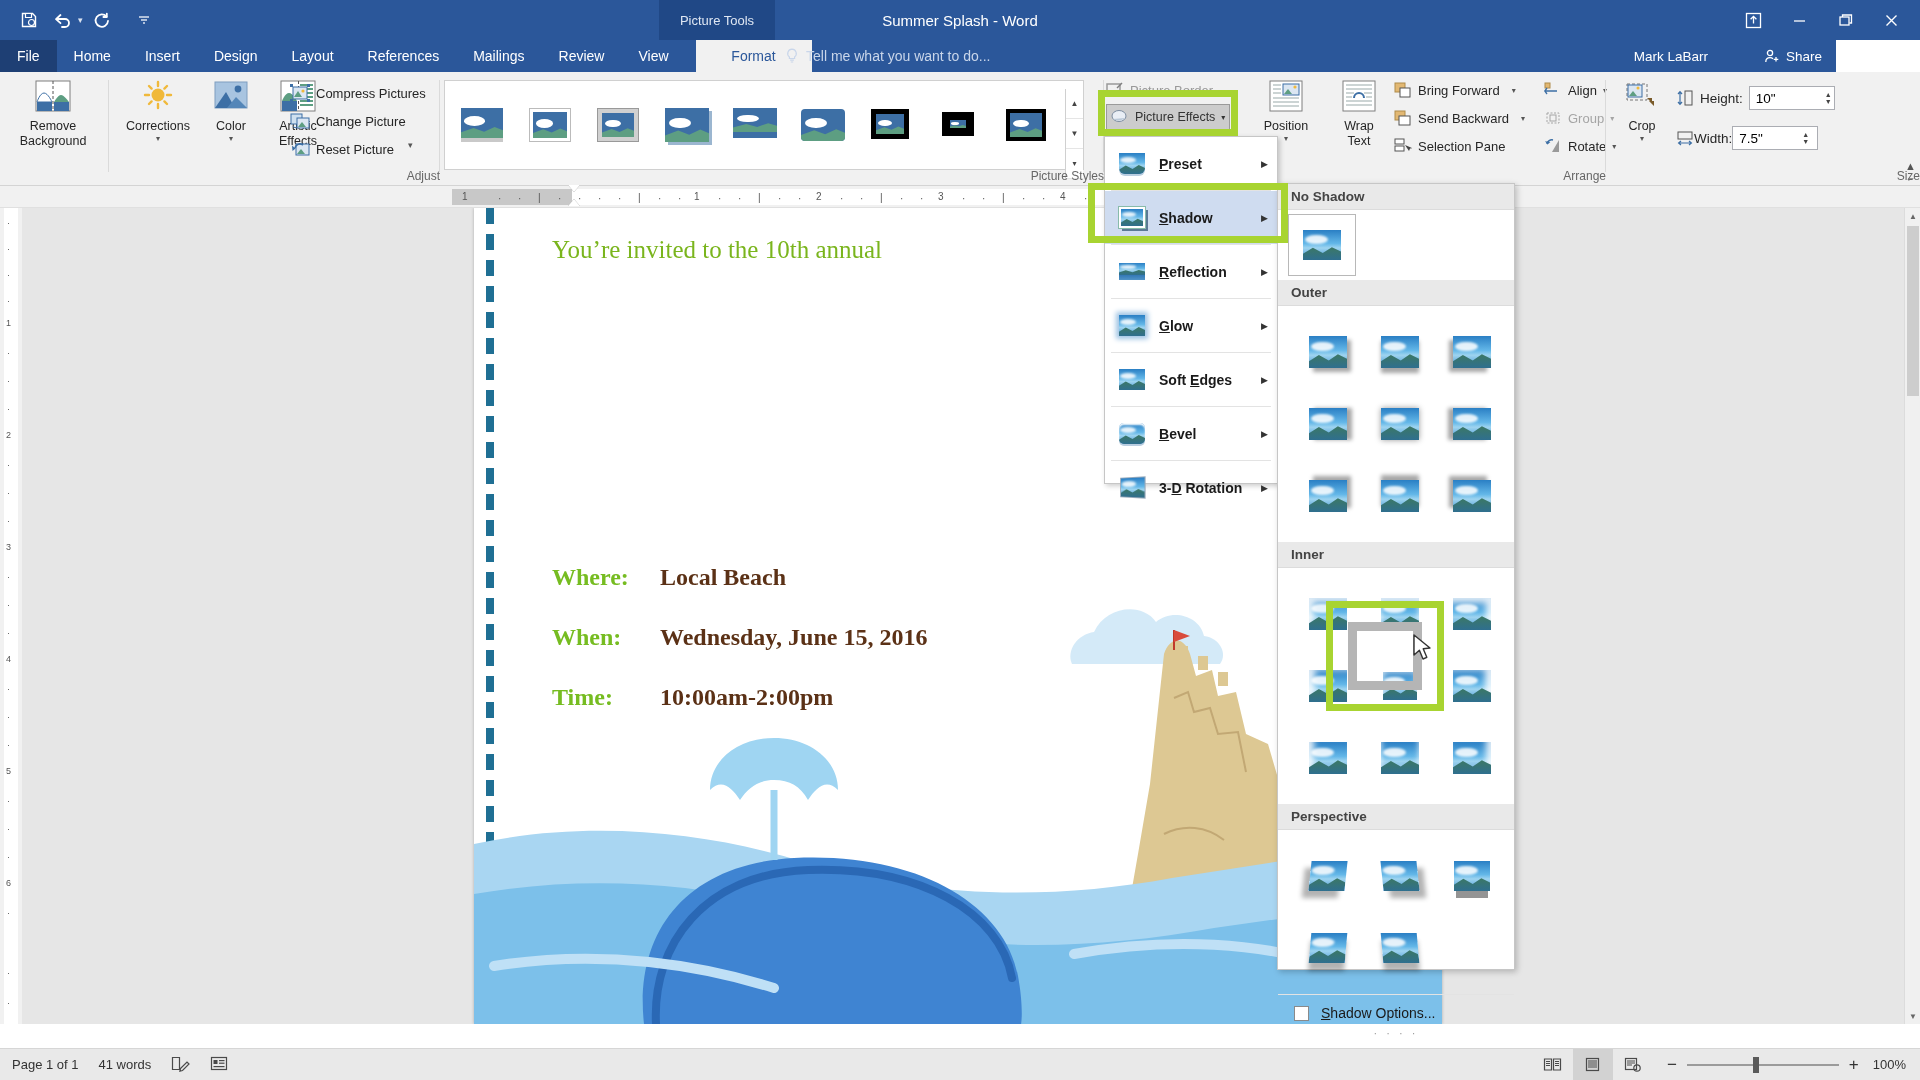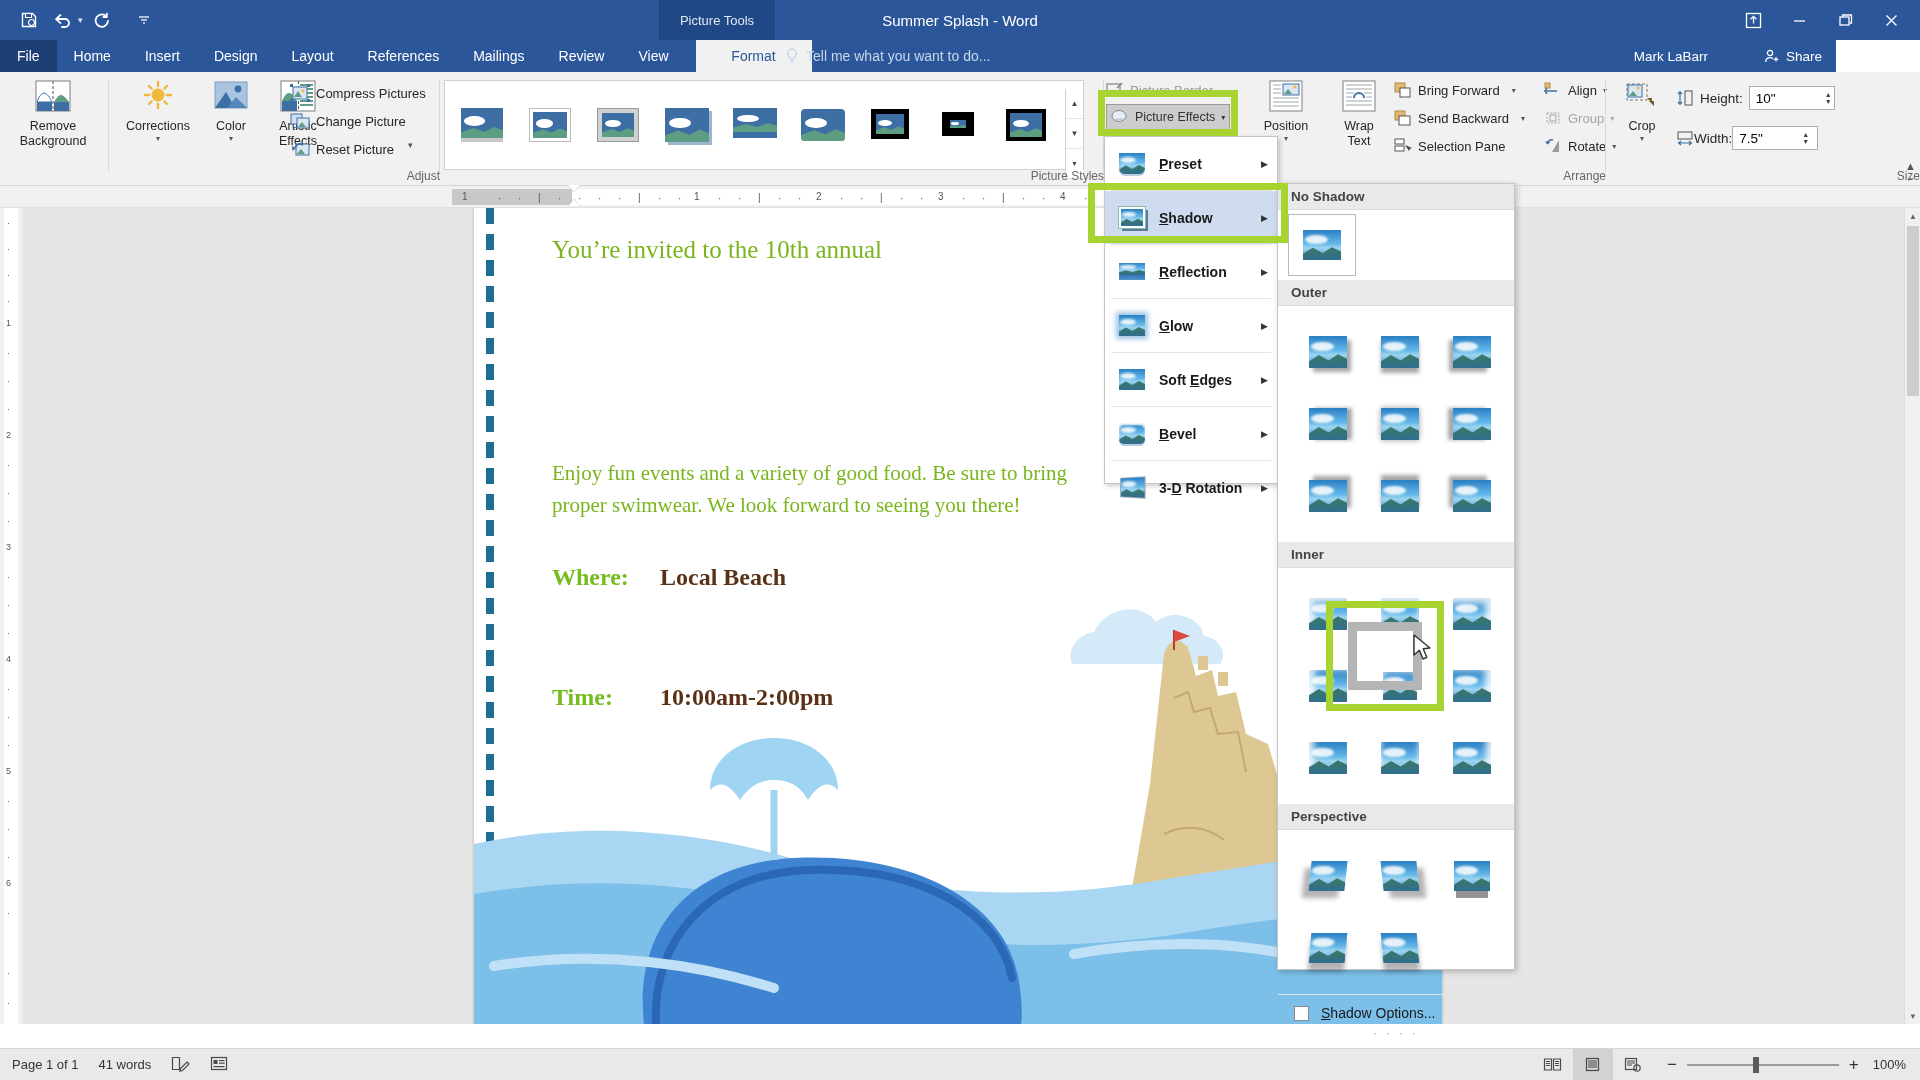--- a/index.html
+++ b/index.html
@@ -691,25 +691,28 @@
     <div style="position:absolute;left:7px;top:700px">·</div>
     <div style="position:absolute;left:7px;top:760px">·</div>
     <div style="position:absolute;left:7px;top:790px">·</div>
   </div>
 
   <div class="docarea">
     <div class="page">
       <div class="dashedge"></div>
 
       <div class="inviteTop">You’re invited to the 10th annual</div>
-      <div class="blurb">Enjoy fun events and a variety of good food. Be sure to bring proper swimwear. We look forward to seeing you there!</div>
 
       <div class="detail" style="top:356px">
         <span class="k">Where:</span>
         <span class="v">Local Beach</span>
+      </div>
+      <div class="detail" style="top:416px">
+        <span class="k">When:</span>
+        <span class="v">Wednesday, June 15, 2016</span>
       </div>
       <div class="detail" style="top:476px">
         <span class="k">Time:</span>
         <span class="v">10:00am-2:00pm</span>
       </div>
 
       <div class="art">
         <svg width="968" height="430" viewBox="0 0 968 430">
 
           <path d="M620 38c12-26 48-30 62-10 16-14 44-6 48 14 16 2 24 18 16 28H598c-6-14 6-30 22-32z" fill="#cfe8f7" opacity=".9"></path>

